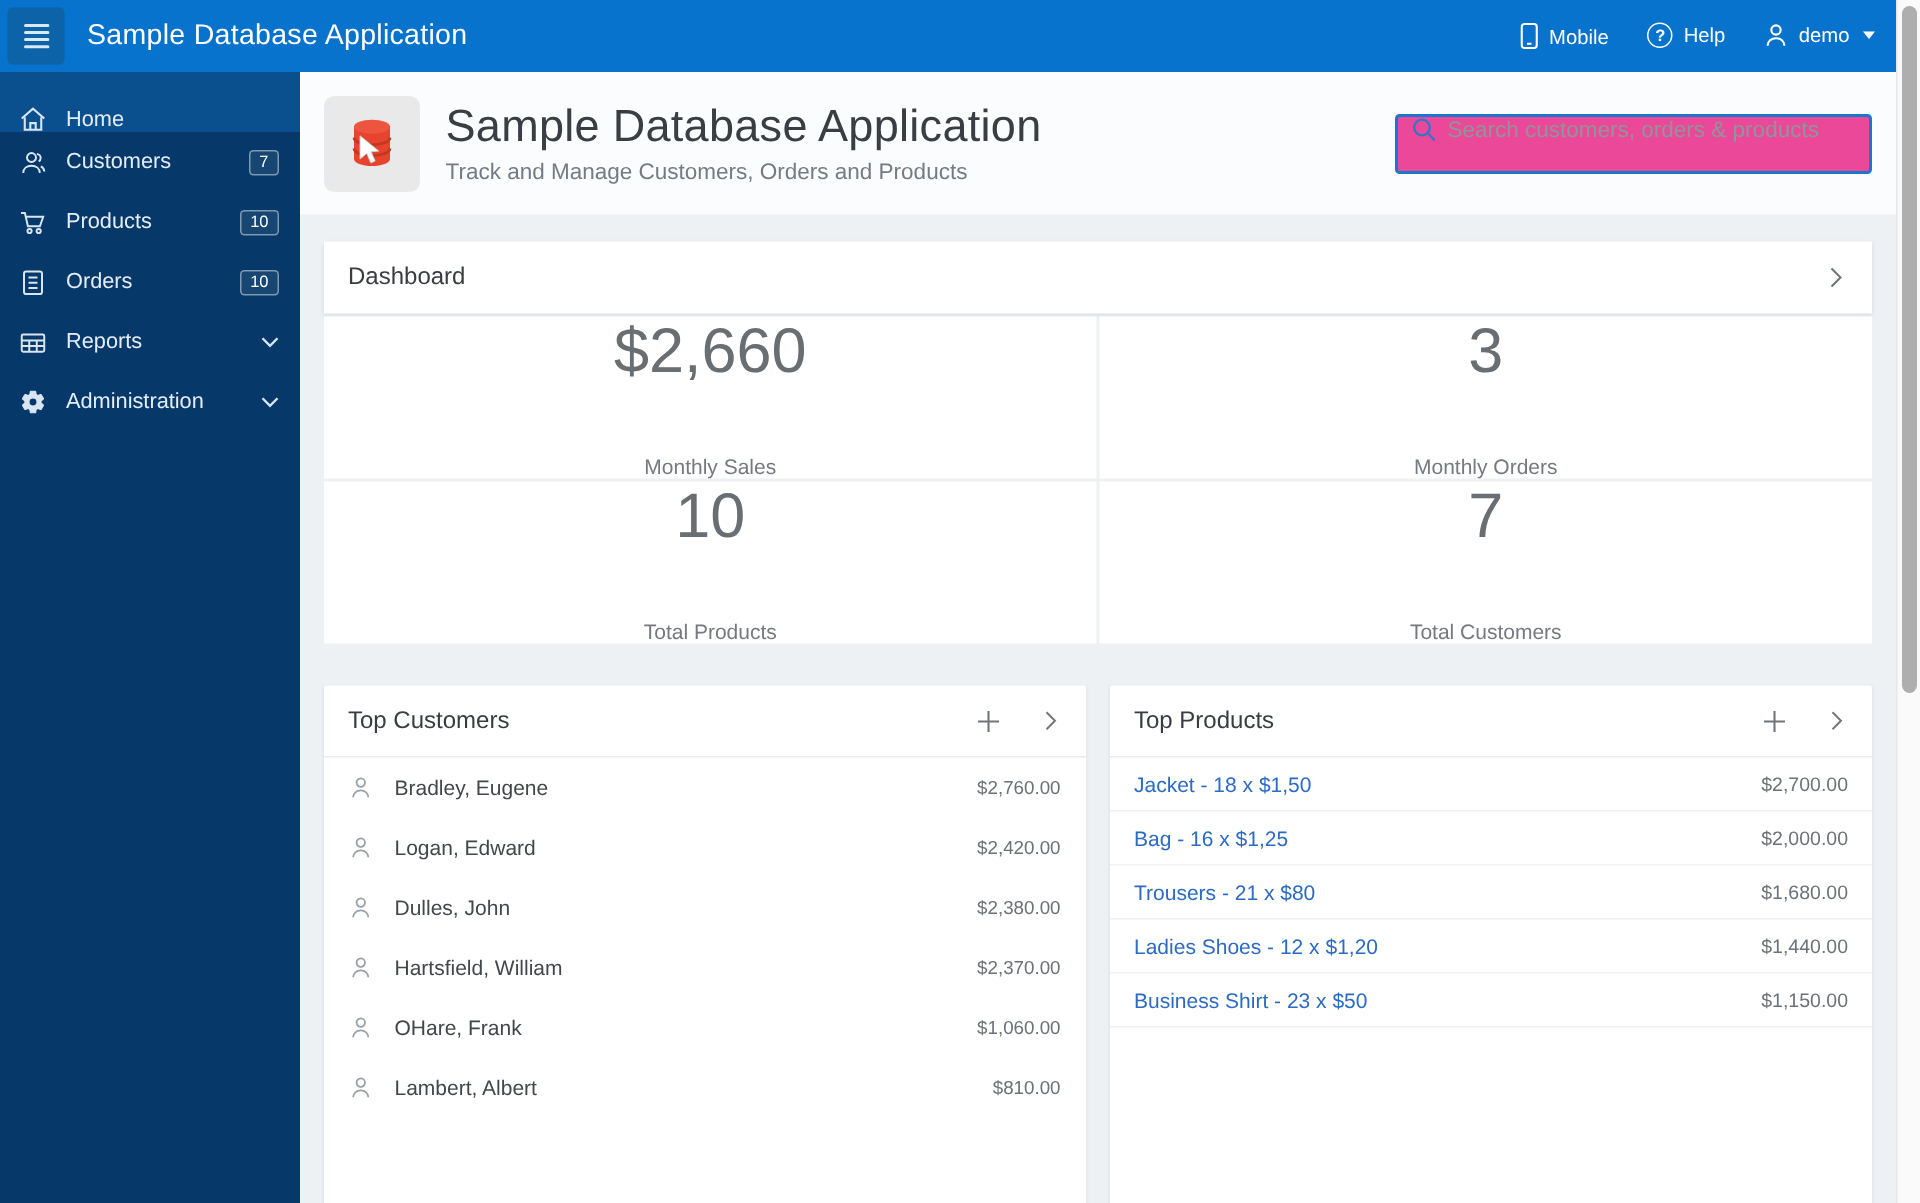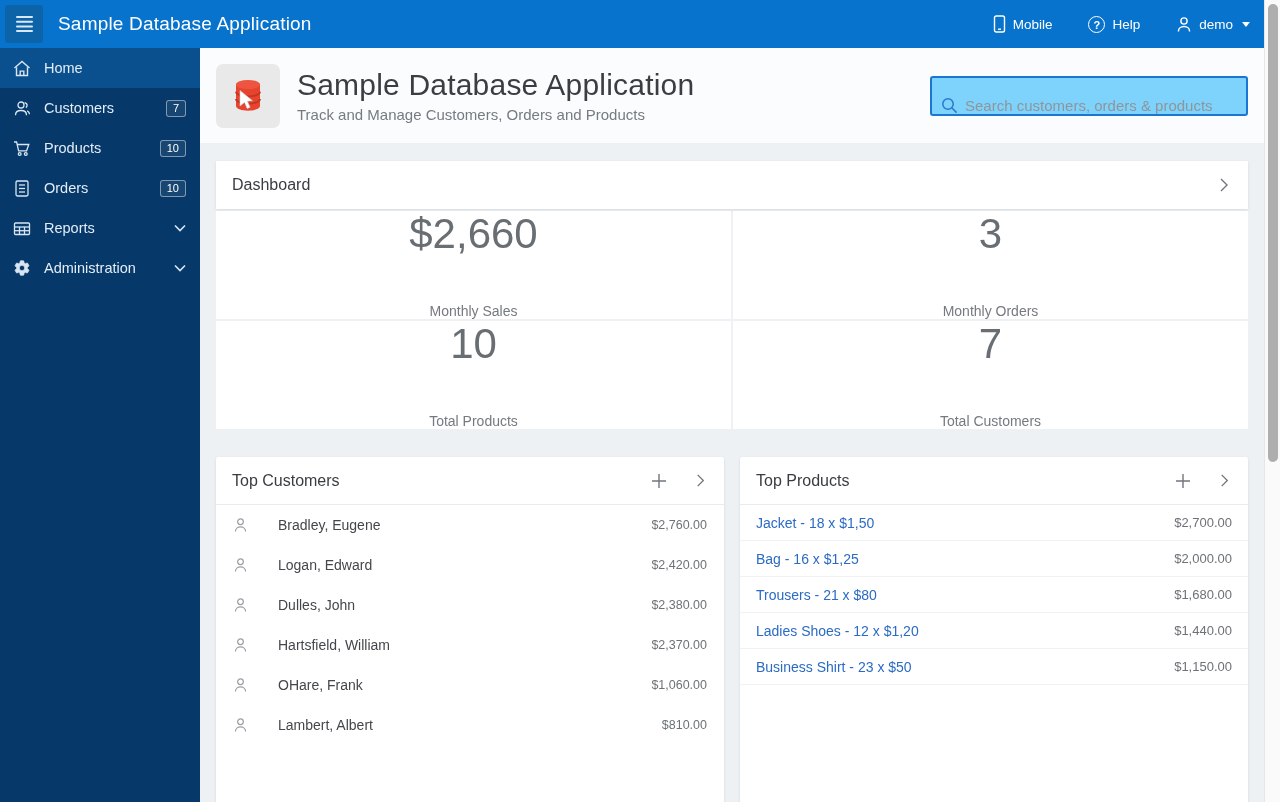--- a/index.html
+++ b/index.html
@@ -15,42 +15,42 @@
   
   .appbar {
     height:48px; flex:0 0 48px; background:var(--appbar-bg,#0873cc);
     display:flex; align-items:center; padding:0 14px 0 5px; color:#fff;
   }
   .burger {
     width:38px; height:38px; background:var(--burger-bg,#0d63a8); border:none;
     border-radius:3px; display:flex; align-items:center; justify-content:center; cursor:pointer;
   }
   .appbar-title { font-size:19px; font-weight:400; margin-left:15px; letter-spacing:.2px; }
-  .appbar-actions { margin-left:auto; display:flex; align-items:flex-end; gap:36px; }
+  .appbar-actions { margin-left:auto; display:flex; align-items:flex-start; gap:26px; }
   .appbar-action { display:flex; align-items:center; gap:7px; font-size:13.5px; color:#fff; cursor:pointer; }
   .qmark {
     width:17px; height:17px; border:1.5px solid #fff; border-radius:50%;
     display:inline-flex; align-items:center; justify-content:center; font-size:11px; font-weight:700;
   }
   .qmark::before { content:"?"; }
   .caret-down {
     width:0; height:0; border-left:4.5px solid transparent; border-right:4.5px solid transparent;
     border-top:5.5px solid #fff; margin-left:2px;
   }
 
   
   .shell { flex:1; display:flex; min-height:0; }
 
   
   .sidebar { width:200px; flex:0 0 200px; background:var(--sidebar-bg,#063969); padding-top:0; }
   .nav-item {
     height:40px; display:flex; align-items:center; gap:13px; padding:0 14px 0 13px;
     color:#e3ecf7; font-size:14.5px; cursor:pointer;
   }
-  .nav-item.active { background:var(--sidebar-active-bg,#0b508e); }
+  .nav-item.active { background:var(--sidebar-active-bg,#0b508e);align-items:flex-end; }
   .nav-item svg { flex:0 0 auto; stroke:#d9e5f2; }
   .nav-badge {
     margin-left:auto; font-size:11px; color:#fff; border:1px solid rgba(255,255,255,.45);
     background:rgba(255,255,255,.07); border-radius:3px; padding:2px 6px; line-height:1;
   }
   .nav-expand { margin-left:auto; display:flex; }
 
   
   .main { flex:1; display:flex; flex-direction:column; min-width:0; }
 
@@ -58,23 +58,23 @@
     height:95px; flex:0 0 95px; background:#fbfcfd; display:flex; align-items:center; padding:0 16px;
   }
   .app-icon {
     width:64px; height:64px; border-radius:7px; background:#e9e9ea;
     display:flex; align-items:center; justify-content:center; flex:0 0 auto;
   }
   .page-title-block { margin-left:17px; }
   .page-title { font-size:30px; font-weight:400; color:#3a3e43; letter-spacing:.2px; }
   .page-subtitle { font-size:15px; color:#757b82; margin-top:4px; }
   .search-box {
-    margin-left:auto; width:318px; height:40px; background:#7dd3fc;
+    margin-left:auto; width:318px; height:40px; background:#ec4899;
     border:2px solid var(--accent,#1b75d2); border-radius:3px;
-    display:flex; align-items:flex-end; padding:0 9px; gap:7px;
+    display:flex; align-items:flex-start; padding:0 9px; gap:7px;
   }
   .search-box input {
     border:none; outline:none; flex:1; font-size:15px; color:#333;
     font-family:"Liberation Sans","DejaVu Sans",sans-serif; background:transparent;
   }
   .search-box input::placeholder { color:#8f959b; opacity:1; }
 
   .content { flex:1; padding:18px 16px 18px 16px; overflow:hidden; }
 
   .region { box-shadow:0 1px 3px rgba(45,60,80,.12); border-radius:2px; }
@@ -90,21 +90,21 @@
     background:#fff; height:108px; display:flex; flex-direction:column;
     align-items:center; justify-content:space-between; cursor:pointer;
   }
   .tile-value { font-size:42px; font-weight:300; color:#696e73; line-height:1.1; }
   .tile-label { font-size:14px; color:#757a80; margin-top:6px; }
 
   .cards { display:flex; gap:16px; margin-top:28px; }
   .card { flex:1; background:#fff; height:348px; overflow:hidden; box-shadow:0 1px 3px rgba(45,60,80,.12); border-radius:2px; }
   .card-header { height:48px; display:flex; align-items:center; padding:0 16px; border-bottom:1px solid #e9ecef; }
 
-  .cust-row { height:40px; display:flex; align-items:center; padding:0 17px; gap:30px; cursor:pointer; }
+  .cust-row { height:40px; display:flex; align-items:center; padding:0 17px; gap:15px; cursor:pointer; }
   .cust-name { font-size:14px; color:#43474c; }
   .row-amount { margin-left:auto; font-size:12.5px; color:#6d7277; }
 
   .prod-row { height:36px; display:flex; align-items:center; padding:0 16px; border-bottom:1px solid #f0f2f4; }
   .prod-link { font-size:14px; color:var(--link,#2b6bc4); text-decoration:none; cursor:pointer; }
 
   
   .scrollbar {
     width:16px; flex:0 0 16px; background:#fafafa; border-left:1px solid #e6e6e6; position:relative;
   }

